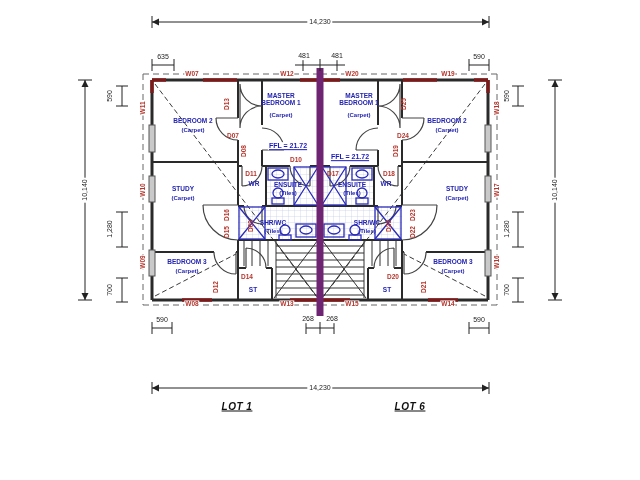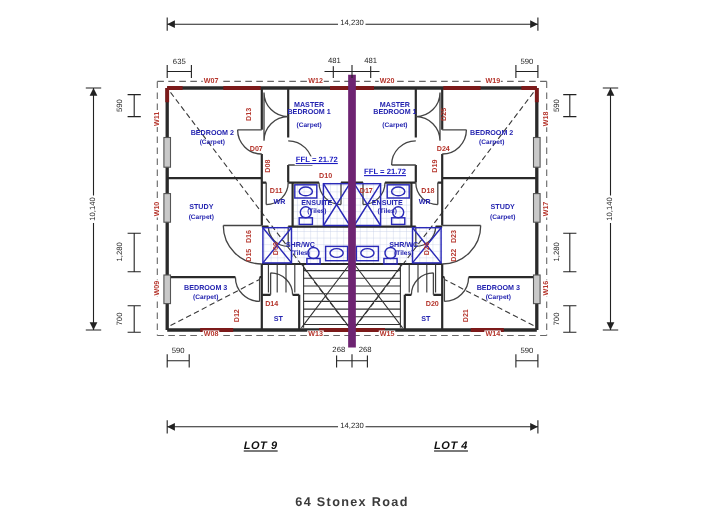--- a/index.html
+++ b/index.html
@@ -220,17 +220,16 @@
   <span class="lbl room" style="left:386px;top:184px">WR</span>
   <span class="lbl room" style="left:352px;top:185px">ENSUITE</span>
   <span class="lbl fin" style="left:352px;top:193px">(Tiles)</span>
   <span class="lbl room" style="left:367px;top:223px">SHR/WC</span>
   <span class="lbl fin" style="left:367px;top:231px">(Tiles)</span>
   <span class="lbl room" style="left:387px;top:290px">ST</span>
 
   <span class="lbl ffl" style="left:288px;top:146px">FFL = 21.72</span>
   <span class="lbl ffl" style="left:350px;top:157px">FFL = 21.72</span>
 
-  <span class="lbl lot" style="left:237px;top:406px">LOT 9</span>
-  <span class="lbl lot" style="left:410px;top:406px">LOT 4</span>
-  <span class="lbl addr" style="left:320px;top:457px">64 Stonex Road</span>
+  <span class="lbl lot" style="left:237px;top:406px">LOT 1</span>
+  <span class="lbl lot" style="left:410px;top:406px">LOT 6</span>
 
 </div>
 
 </body></html>

